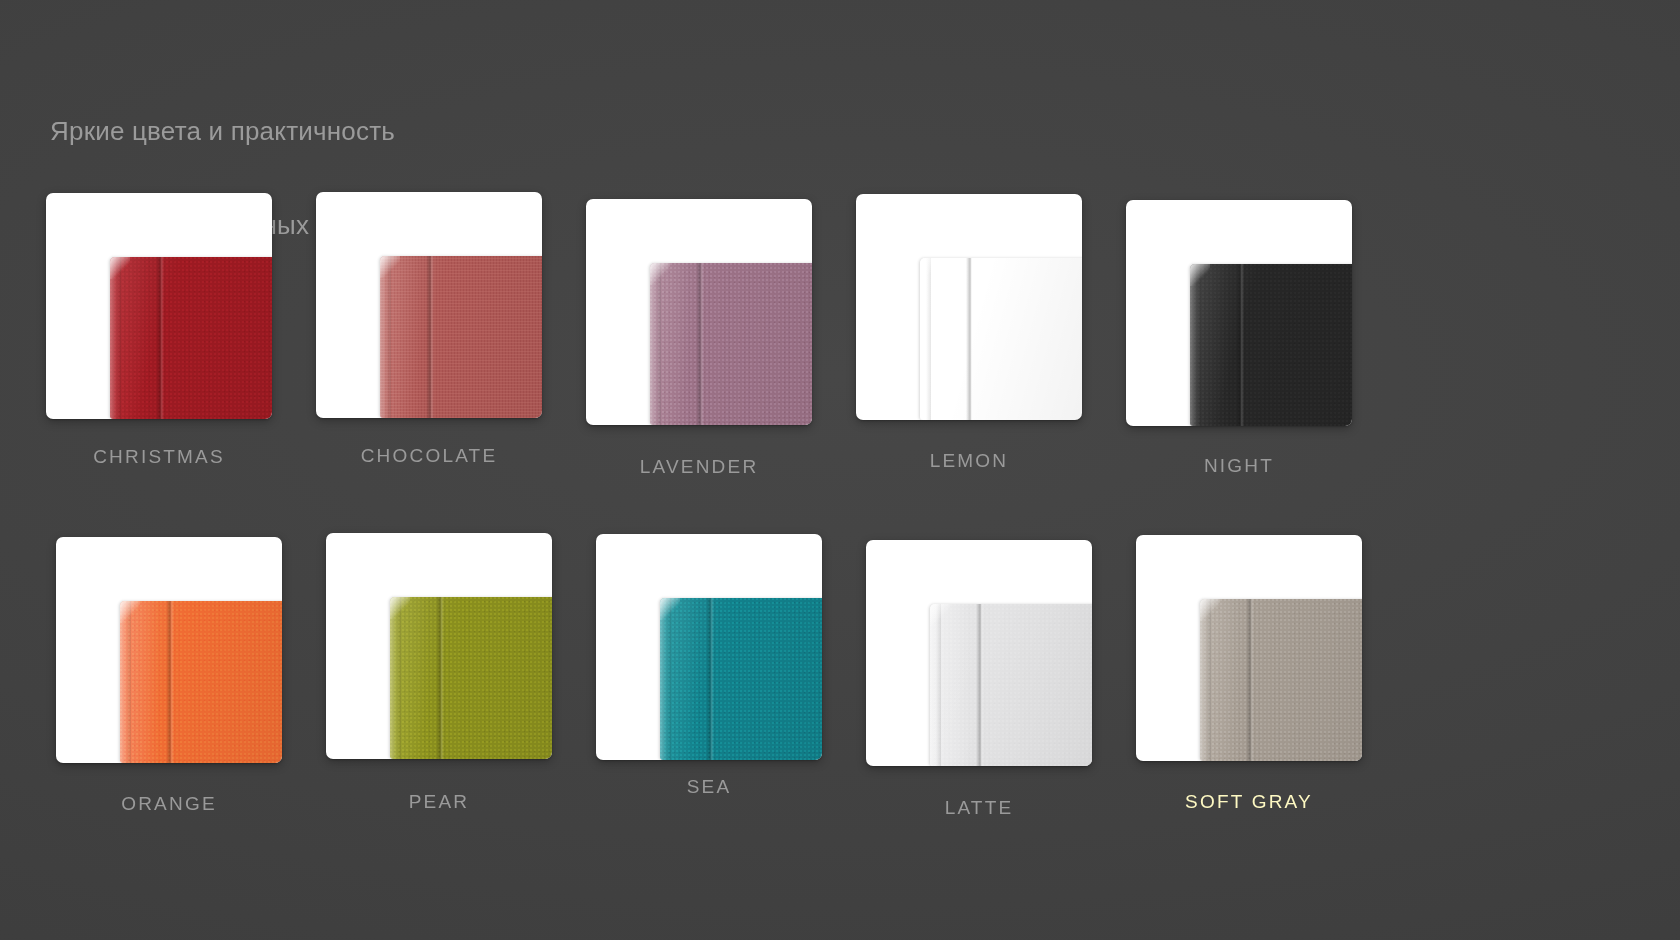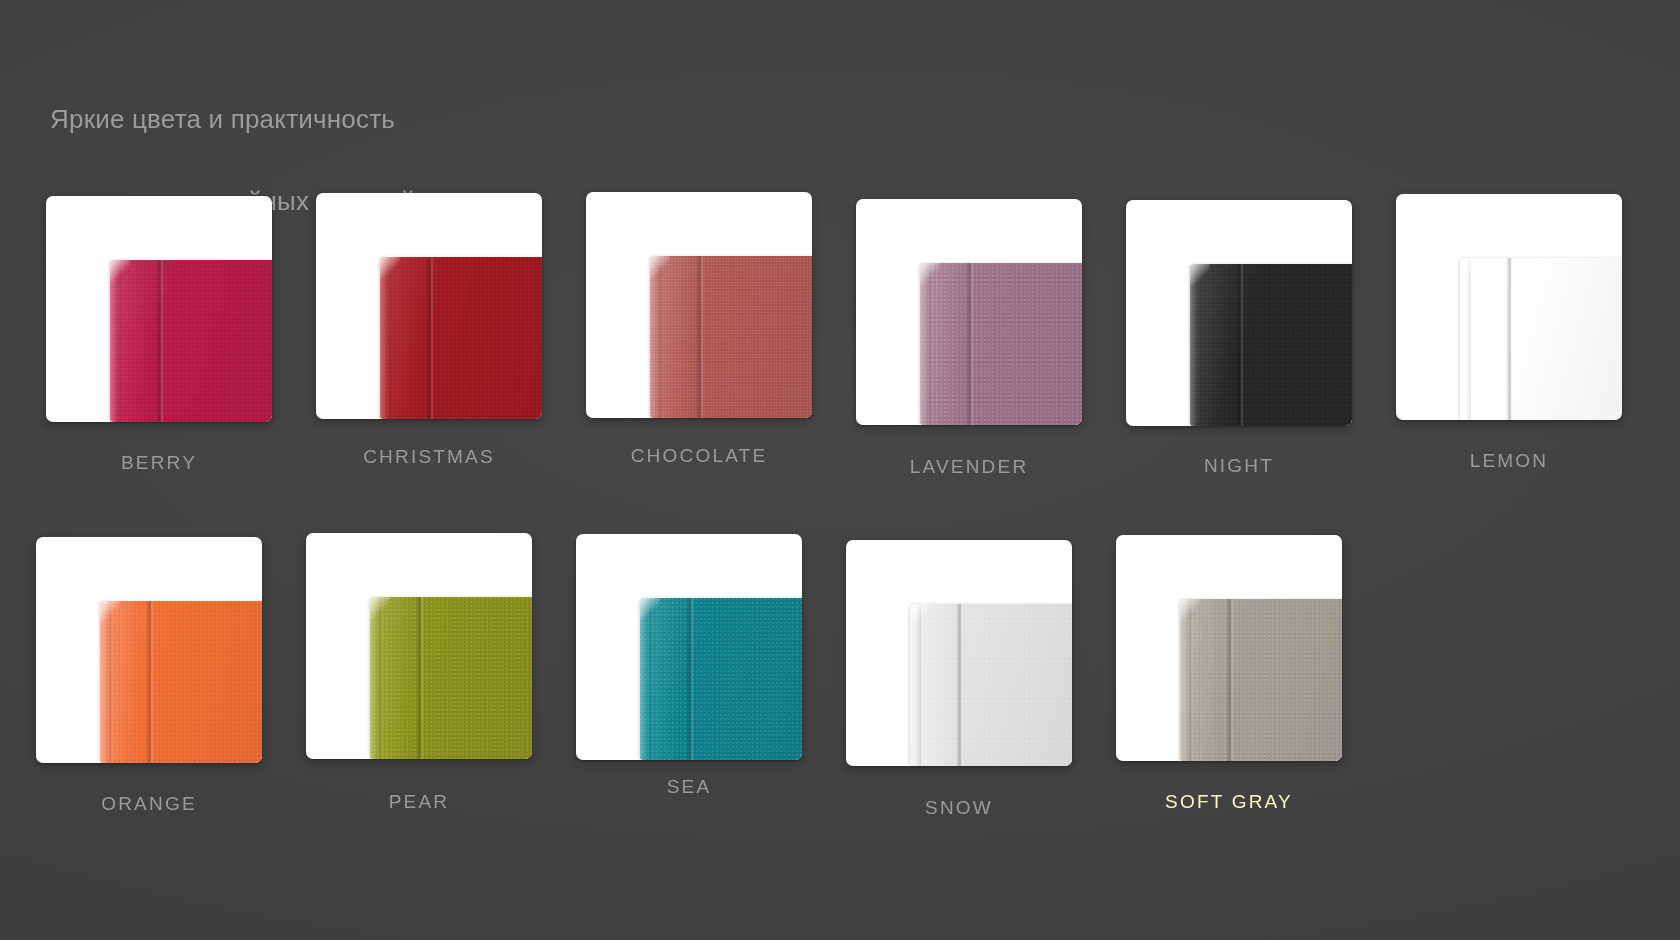--- a/index.html
+++ b/index.html
@@ -20,21 +20,21 @@
   .heading{
     position:absolute;
     left:50px; top:58px;
     color:#9b9b9b;
     font-size:26px;
     font-weight:400;
     line-height:41px;
     letter-spacing:.2px;
     white-space:pre-line;
   }
-  .heading .ln{display:block;}
+  .heading .ln{display:block;margin-top:12px;}
 
   
   .grid{
     position:absolute;
     left:0; top:196px;
     width:1680px;
     display:grid;
     grid-template-columns:repeat(6, 270px);
     column-gap:0px;
     row-gap:0px;
@@ -151,50 +151,35 @@
   .cell[data-off="2"] .label{ margin-top:27px; }
   .cell[data-off="3"] .label{ margin-top:31px; }
   .cell[data-off="5"] .label{ margin-top:29px; }
 
   .row2wrap{
     position:absolute;
     left:0; top:537px;
     width:1680px;
     display:grid;
     grid-template-columns:repeat(6, 270px);
-    padding-left:36px;
+    padding-left:56px;
     box-sizing:border-box;
   }
 </style>
 </head>
 <body style="background: rgb(67, 67, 67);">
 
 <div class="page"></div>
 
 <div class="heading">
   <span class="ln">Яркие цвета и практичность</span>
   <span class="ln">для ваших семейных историй</span>
 </div>
 
 <div class="grid" id="row1">
-    <div class="cell" data-off="0" style="position: relative;">
-      <div class="card" style="background: rgb(255, 255, 255);">
-        <div class="clip">
-          <div class="cover">
-            <div class="base" style="background: linear-gradient(90deg, rgb(196, 36, 80) 0%, rgb(179, 27, 68) 18%, rgb(179, 27, 68) 76%, rgb(142, 19, 53) 100%);"></div>
-            <div class="grain"></div>
-            <div class="hinge"></div>
-            <div class="spine"></div>
-            <div class="shoulder"></div>
-            <div class="shade"></div>
-          </div>
-        </div>
-      </div>
-      <div class="label" style="color: rgb(154, 154, 154);">BERRY</div>
-    </div>
     <div class="cell" data-off="2" style="position: relative;">
       <div class="card" style="background: rgb(255, 255, 255);">
         <div class="clip">
           <div class="cover">
             <div class="base" style="background: linear-gradient(90deg, rgb(173, 33, 40) 0%, rgb(157, 26, 34) 18%, rgb(157, 26, 34) 76%, rgb(125, 17, 25) 100%);"></div>
             <div class="grain"></div>
             <div class="hinge"></div>
             <div class="spine"></div>
             <div class="shoulder"></div>
             <div class="shade"></div>
@@ -226,49 +211,49 @@
             <div class="grain"></div>
             <div class="hinge"></div>
             <div class="spine"></div>
             <div class="shoulder"></div>
             <div class="shade"></div>
           </div>
         </div>
       </div>
       <div class="label" style="color: rgb(154, 154, 154);">LAVENDER</div>
     </div>
+    <div class="cell" data-off="4" style="position: relative;">
+      <div class="card" style="background: rgb(255, 255, 255);">
+        <div class="clip">
+          <div class="cover">
+            <div class="base"></div>
+            <div class="grain"></div>
+            <div class="hinge"></div>
+            <div class="spine"></div>
+            <div class="shoulder"></div>
+            <div class="shade"></div>
+          </div>
+        </div>
+      </div>
+      <div class="label" style="color: rgb(154, 154, 154);">LEMON</div>
+    </div>
     <div class="cell" data-off="5" style="position: relative;">
       <div class="card" style="background: rgb(255, 255, 255);">
         <div class="clip">
           <div class="cover">
             <div class="base" style="background: linear-gradient(90deg, rgb(51, 51, 51) 0%, rgb(38, 38, 38) 18%, rgb(38, 38, 38) 76%, rgb(26, 26, 26) 100%);"></div>
             <div class="grain"></div>
             <div class="hinge"></div>
             <div class="spine"></div>
             <div class="shoulder"></div>
             <div class="shade"></div>
           </div>
         </div>
       </div>
       <div class="label" style="color: rgb(154, 154, 154);">NIGHT</div>
-    </div>
-    <div class="cell" data-off="4" style="position: relative;">
-      <div class="card" style="background: rgb(255, 255, 255);">
-        <div class="clip">
-          <div class="cover">
-            <div class="base"></div>
-            <div class="grain"></div>
-            <div class="hinge"></div>
-            <div class="spine"></div>
-            <div class="shoulder"></div>
-            <div class="shade"></div>
-          </div>
-        </div>
-      </div>
-      <div class="label" style="color: rgb(154, 154, 154);">LEMON</div>
     </div>
   </div>
 <div class="row2wrap" id="row2">
     <div class="cell" data-off="0" style="position: relative;">
       <div class="card" style="background: rgb(255, 255, 255);">
         <div class="clip">
           <div class="cover">
             <div class="base" style="background: linear-gradient(90deg, rgb(245, 129, 90) 0%, rgb(240, 108, 51) 18%, rgb(240, 108, 51) 76%, rgb(221, 90, 39) 100%);"></div>
             <div class="grain"></div>
             <div class="hinge"></div>
@@ -316,21 +301,21 @@
           <div class="cover">
             <div class="base" style="background: linear-gradient(90deg, rgb(240, 240, 241) 0%, rgb(227, 227, 228) 18%, rgb(227, 227, 228) 76%, rgb(210, 210, 212) 100%);"></div>
             <div class="grain"></div>
             <div class="hinge"></div>
             <div class="spine"></div>
             <div class="shoulder"></div>
             <div class="shade"></div>
           </div>
         </div>
       </div>
-      <div class="label" style="color: rgb(154, 154, 154);">SNOW</div>
+      <div class="label" style="color: rgb(154, 154, 154);">LATTE</div>
     </div>
     <div class="cell" data-off="4" style="position: relative;">
       <div class="card" style="background: rgb(255, 255, 255);">
         <div class="clip">
           <div class="cover">
             <div class="base" style="background: linear-gradient(90deg, rgb(179, 170, 160) 0%, rgb(165, 156, 146) 18%, rgb(165, 156, 146) 76%, rgb(151, 141, 131) 100%);"></div>
             <div class="grain"></div>
             <div class="hinge"></div>
             <div class="spine"></div>
             <div class="shoulder"></div>

